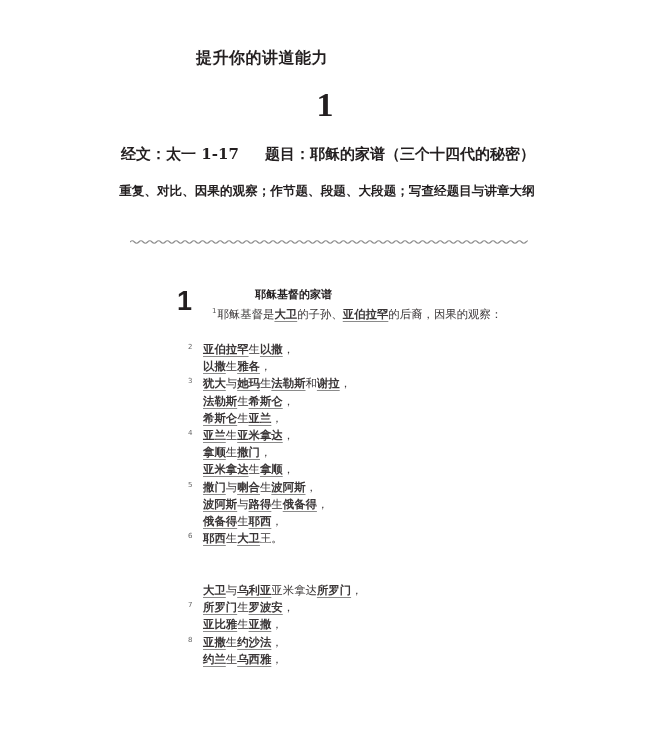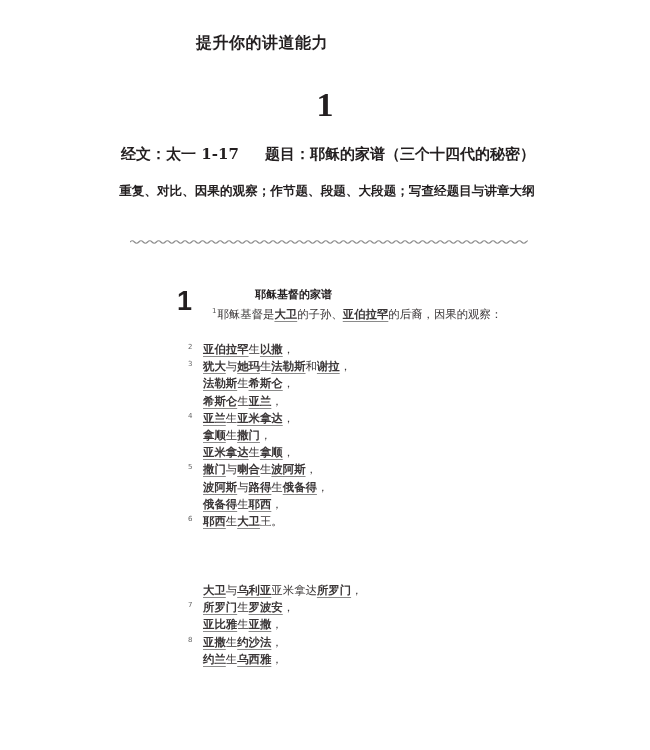--- a/index.html
+++ b/index.html
@@ -9,23 +9,23 @@
     }
     body {
       width: 650px;
       height: 750px;
       position: relative;
       overflow: hidden;
       color: #231f20;
     }
     .abs { position: absolute; }
     .book-title {
-      left: 0; width: 524px; top: 32px;
+      left: 0; width: 524px; top: 48px;
       text-align: center;
-      font-family: Liberation Sans, sans-serif;
+      font-family: Liberation Mono, monospace;
       font-weight: bold;
       font-size: 16px;
       letter-spacing: 0.5px;
       line-height: 22px;
     }
     .lesson-number {
       left: 0; width: 650px; top: 86px;
       text-align: center;
       font-family: "Liberation Serif", serif;
       font-weight: bold;
@@ -133,20 +133,21 @@
 <div class="abs section-number">1</div>
 
 <div class="abs section-heading">耶稣基督的家谱</div>
 
 <div class="abs intro-verse">
   <sup class="vnum">1</sup><span id="intro-text"><span>耶稣基督是</span><span class="u">大卫</span><span>的子孙、</span><span class="u">亚伯拉罕</span><span>的后裔，因果的观察：</span></span>
 </div>
 
 <div class="abs genealogy" id="gen1" style="top:341px;">
     <div class="gen-line"><span class="vn">2</span><span class="u">亚伯拉罕</span><span>生</span><span class="u">以撒</span><span>，</span></div>
+    <div class="gen-line"><span class="u">以撒</span><span>生</span><span class="u">雅各</span><span>，</span></div>
     <div class="gen-line"><span class="vn">3</span><span class="u">犹大</span><span>与</span><span class="u">她玛</span><span>生</span><span class="u">法勒斯</span><span>和</span><span class="u">谢拉</span><span>，</span></div>
     <div class="gen-line"><span class="u">法勒斯</span><span>生</span><span class="u">希斯仑</span><span>，</span></div>
     <div class="gen-line"><span class="u">希斯仑</span><span>生</span><span class="u">亚兰</span><span>，</span></div>
     <div class="gen-line"><span class="vn">4</span><span class="u">亚兰</span><span>生</span><span class="u">亚米拿达</span><span>，</span></div>
     <div class="gen-line"><span class="u">拿顺</span><span>生</span><span class="u">撒门</span><span>，</span></div>
     <div class="gen-line"><span class="u">亚米拿达</span><span>生</span><span class="u">拿顺</span><span>，</span></div>
     <div class="gen-line"><span class="vn">5</span><span class="u">撒门</span><span>与</span><span class="u">喇合</span><span>生</span><span class="u">波阿斯</span><span>，</span></div>
     <div class="gen-line"><span class="u">波阿斯</span><span>与</span><span class="u">路得</span><span>生</span><span class="u">俄备得</span><span>，</span></div>
     <div class="gen-line"><span class="u">俄备得</span><span>生</span><span class="u">耶西</span><span>，</span></div>
     <div class="gen-line"><span class="vn">6</span><span class="u">耶西</span><span>生</span><span class="u">大卫</span><span>王。</span></div>

